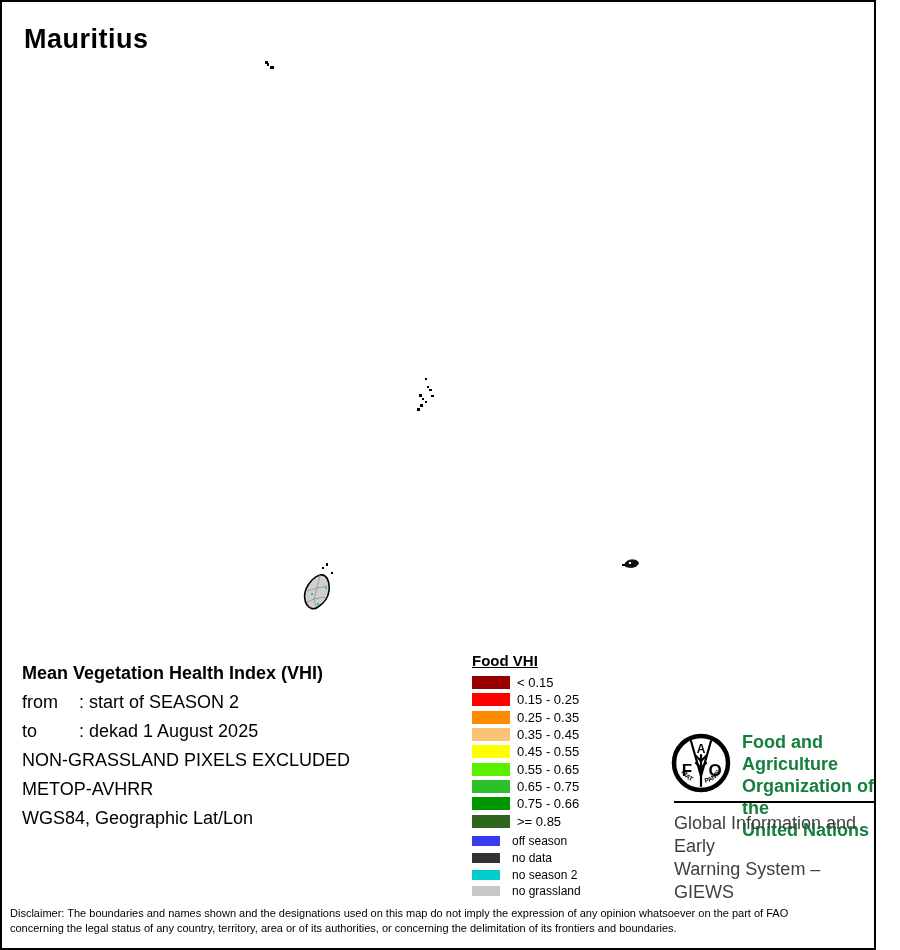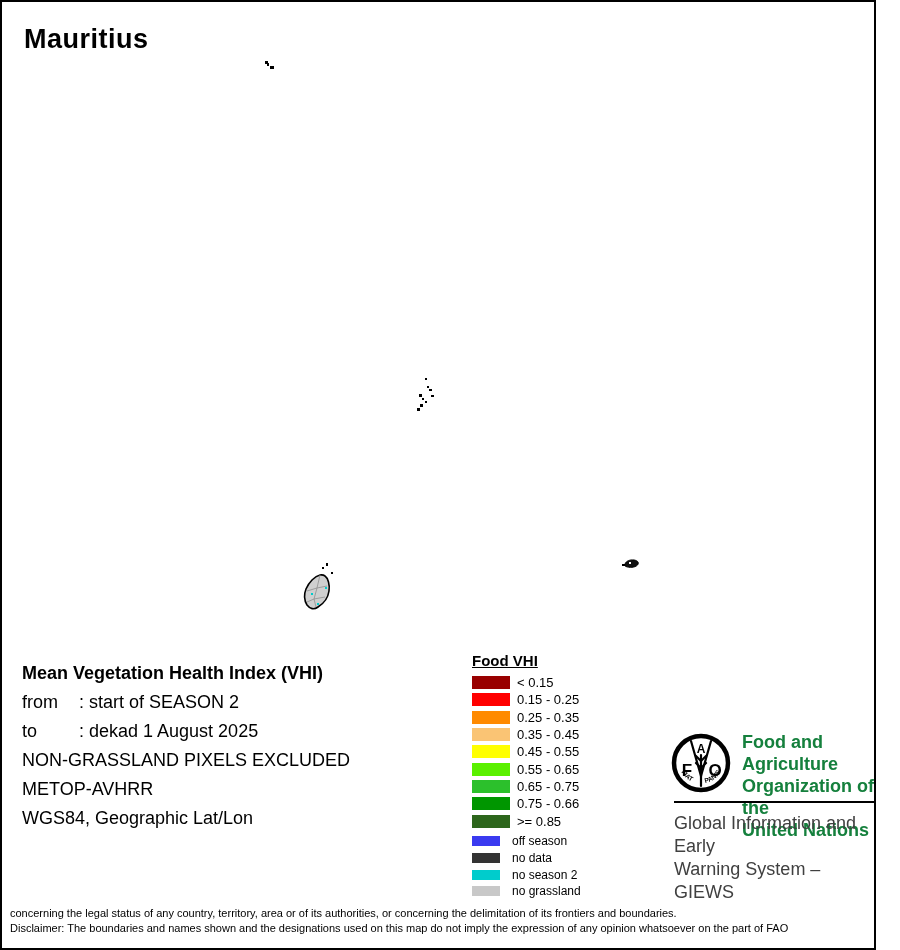--- a/index.html
+++ b/index.html
@@ -197,17 +197,17 @@
   </div>
 
   <div class="fao-divider"></div>
 
   <div class="fao-giews">
     <div>Global Information and Early</div>
     <div>Warning System – GIEWS</div>
   </div>
 
   <div class="disclaimer">
+    <div>Disclaimer: The boundaries and names shown and the designations used on this map do not imply the expression of any opinion whatsoever on the part of FAO</div>
     <div>concerning the legal status of any country, territory, area or of its authorities, or concerning the delimitation of its frontiers and boundaries.</div>
-    <div>Disclaimer: The boundaries and names shown and the designations used on this map do not imply the expression of any opinion whatsoever on the part of FAO</div>
   </div>
 
 </div>
 
 </body></html>

